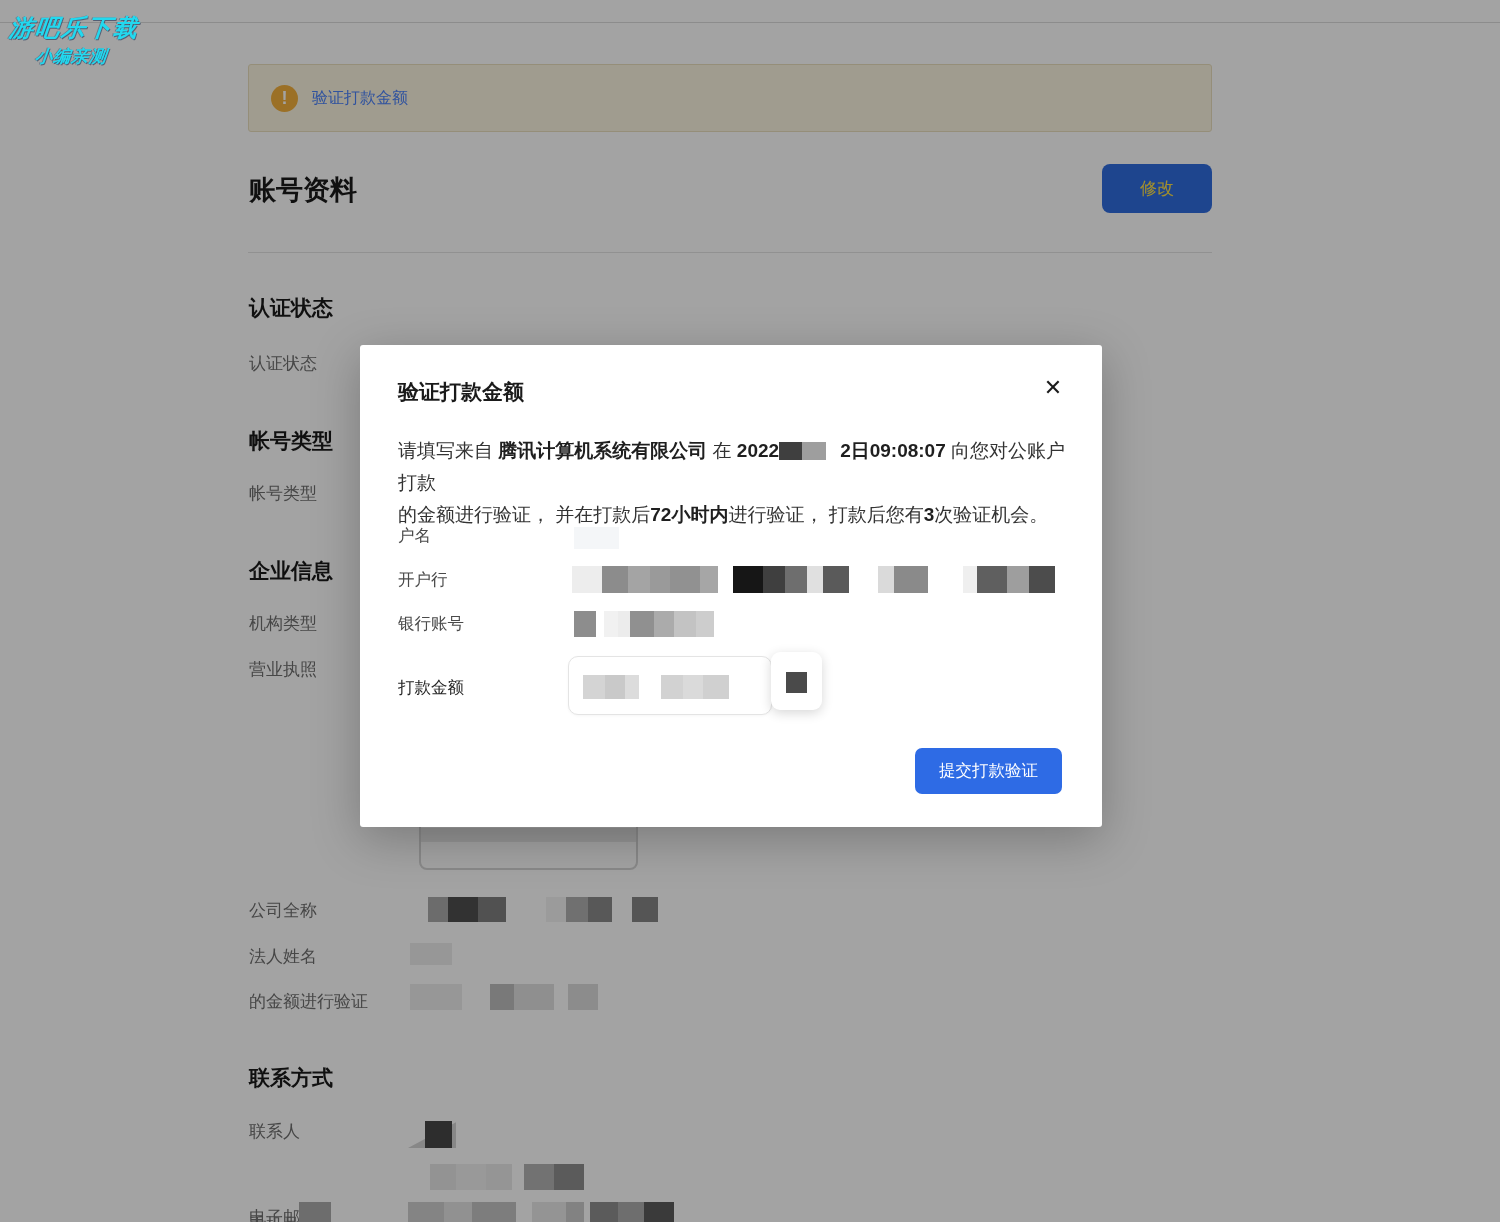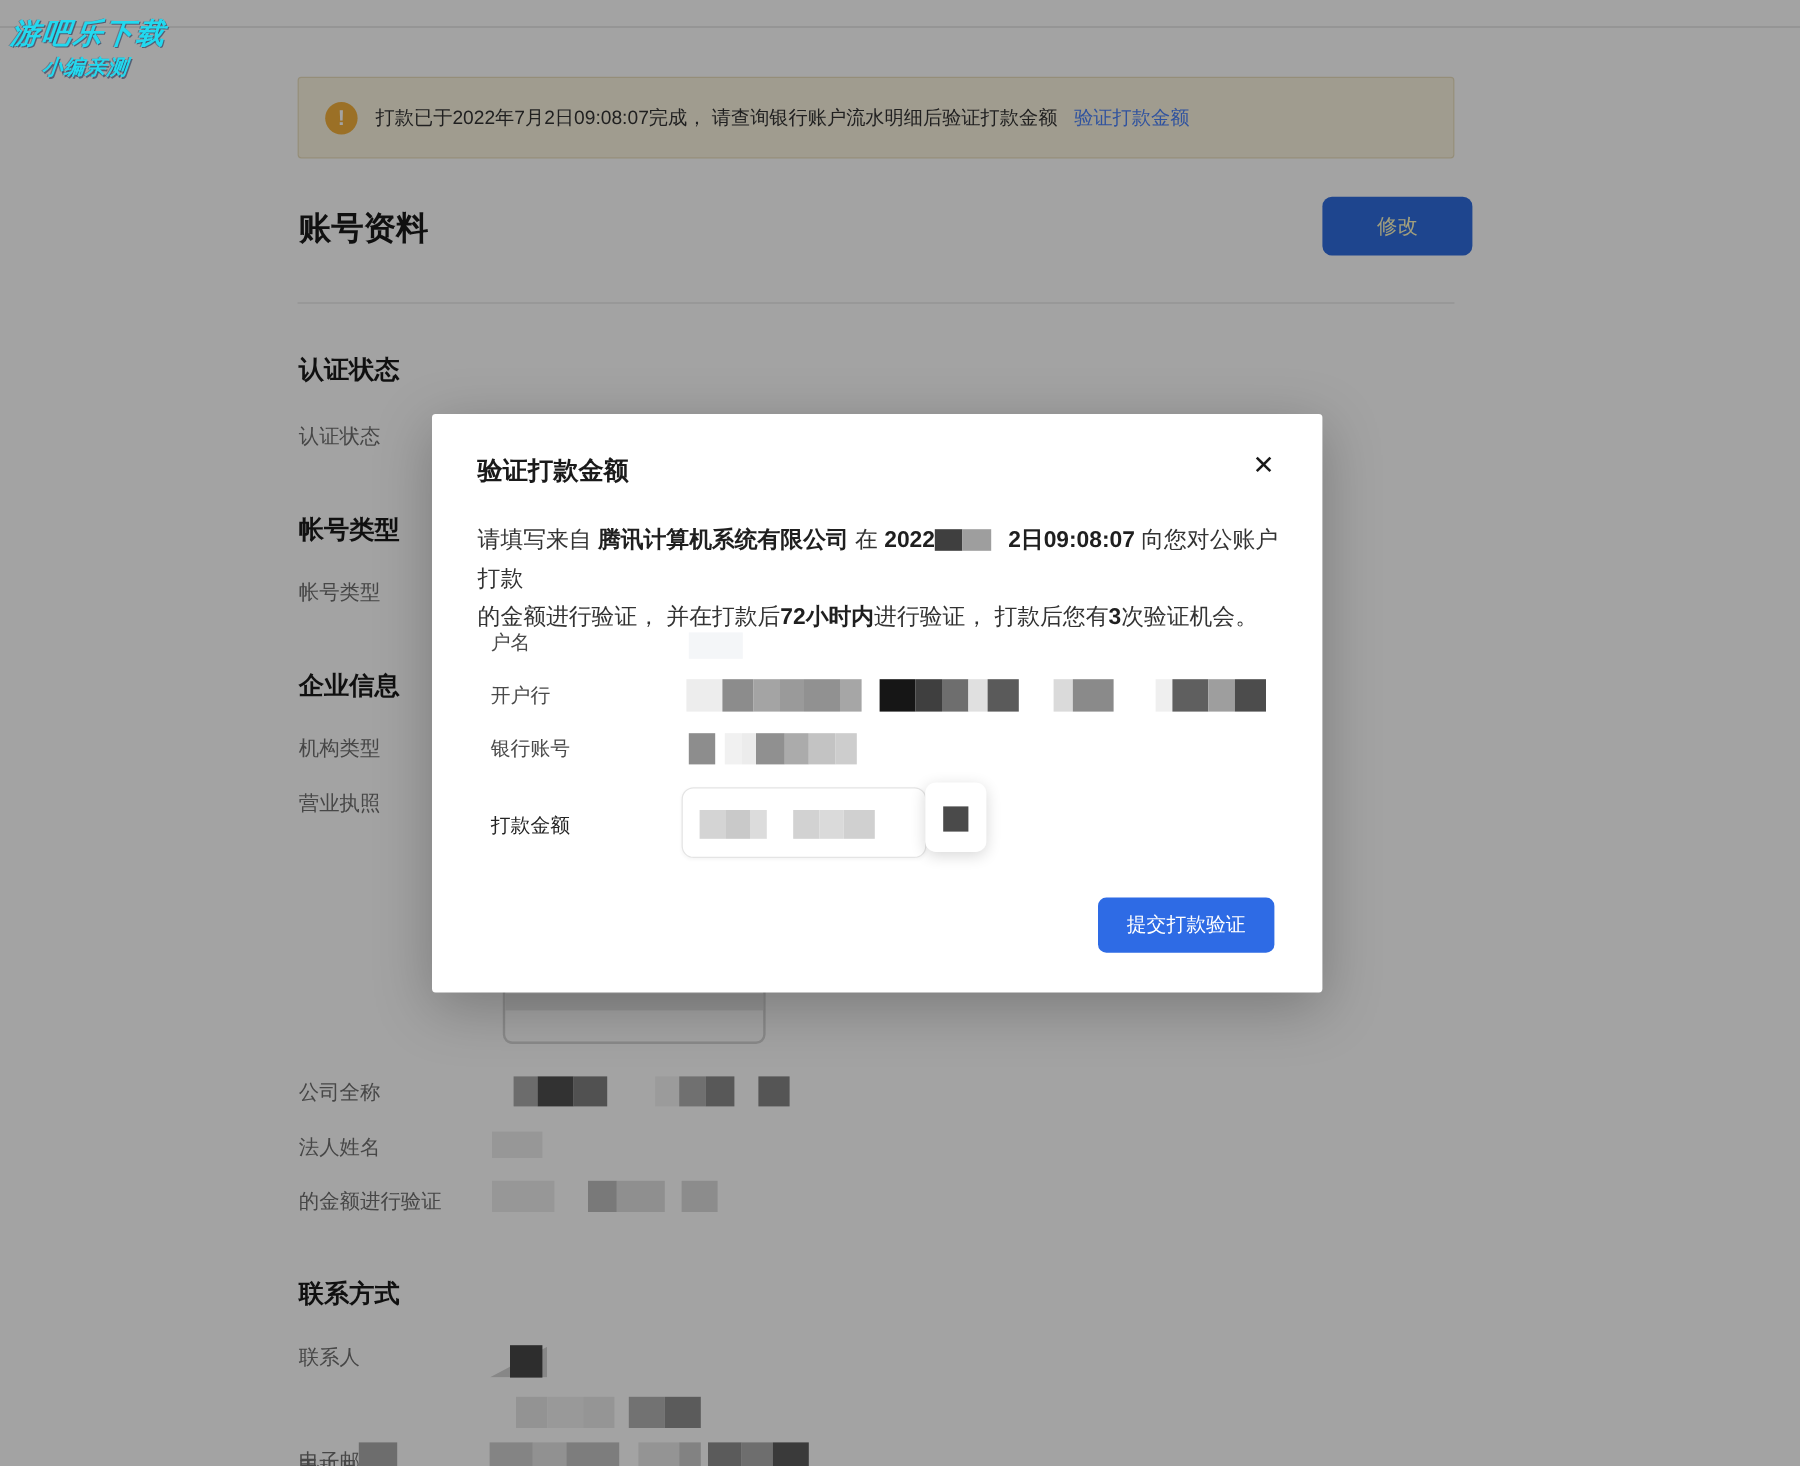--- a/index.html
+++ b/index.html
@@ -22,22 +22,22 @@
   .warn-ic{
     width:27px;height:27px;border-radius:50%;background:#f2b03c;flex:0 0 auto;
     display:flex;align-items:center;justify-content:center;
     color:#fff;font-weight:bold;font-size:18px;line-height:1;
   }
   .banner-text{margin-left:15px;font-size:16px;color:#333;}
   .banner-link{margin-left:14px;font-size:16px;color:#4c82f7;text-decoration:none;cursor:pointer;}
 
   .page-title{position:absolute;left:249px;top:172px;font-size:27px;font-weight:bold;color:#1a1a1a;margin:0;}
   .edit-btn{
-    position:absolute;left:1102px;top:164px;width:125px;height:49px;
-    background:#2f6cdf;border:none;border-radius:8px;color:#fef9c3;font-size:17px;
+    position:absolute;left:1102px;top:164px;width:110px;height:49px;
+    background:#2f6cdf;border:none;border-radius:8px;color:#fde047;font-size:17px;
     font-family:"Liberation Sans",sans-serif;cursor:pointer;
   }
   .divider{position:absolute;left:248px;top:252px;width:964px;height:0;border-top:1px solid #e3e3e3;}
 
   .sec-h{position:absolute;left:249px;font-size:21px;font-weight:bold;color:#1a1a1a;}
   .row-l{position:absolute;left:249px;font-size:17px;color:#6f6f6f;}
 
   .pxrow{position:absolute;display:flex;}
   .pxrow span{display:block;height:100%;flex:0 0 auto;}
 
@@ -65,21 +65,21 @@
     font-size:22px;color:#1a1a1a;cursor:pointer;line-height:30px;text-align:center;padding:0;
     font-family:"Liberation Sans",sans-serif;
   }
   .modal-body{
     position:absolute;left:38px;top:90px;width:672px;
     font-size:19px;line-height:32px;color:#333;
   }
   .b{font-weight:bold;color:#1f1f1f;}
   .inblock{display:inline-block;height:18px;vertical-align:-3px;}
 
-  .f-label{position:absolute;left:38px;font-size:16.5px;color:#4a4a4a;margin-left:11px;}
+  .f-label{position:absolute;left:38px;font-size:16.5px;color:#4a4a4a;}
   .f-label-dark{color:#242424;}
 
   .amount-input{
     position:absolute;left:208px;top:311px;width:204px;height:59px;
     background:#fff;border:1px solid #e4e4e4;border-radius:10px;box-sizing:border-box;
     box-shadow:0 1px 3px rgba(0,0,0,0.04);
   }
   .amount-addon{
     position:absolute;left:411px;top:307px;width:51px;height:58px;
     background:#fff;border-radius:9px;box-shadow:0 3px 12px rgba(0,0,0,0.16);
@@ -102,21 +102,20 @@
 </head>
 <body>
 
 <div class="page">
   <div class="topline"></div>
 
   <div class="banner">
     <div class="warn-ic">
       <span>!</span>
     </div>
-    <span class="banner-text">打款已于2022年7月2日09:08:07完成， 请查询银行账户流水明细后验证打款金额</span>
     <a class="banner-link">验证打款金额</a>
   </div>
 
   <h1 class="page-title">账号资料</h1>
   <button class="edit-btn">修改</button>
   <div class="divider"></div>
 
   <div class="sec-h" style="top:294px;">认证状态</div>
   <div class="row-l" style="top:352px;">认证状态</div>
 

